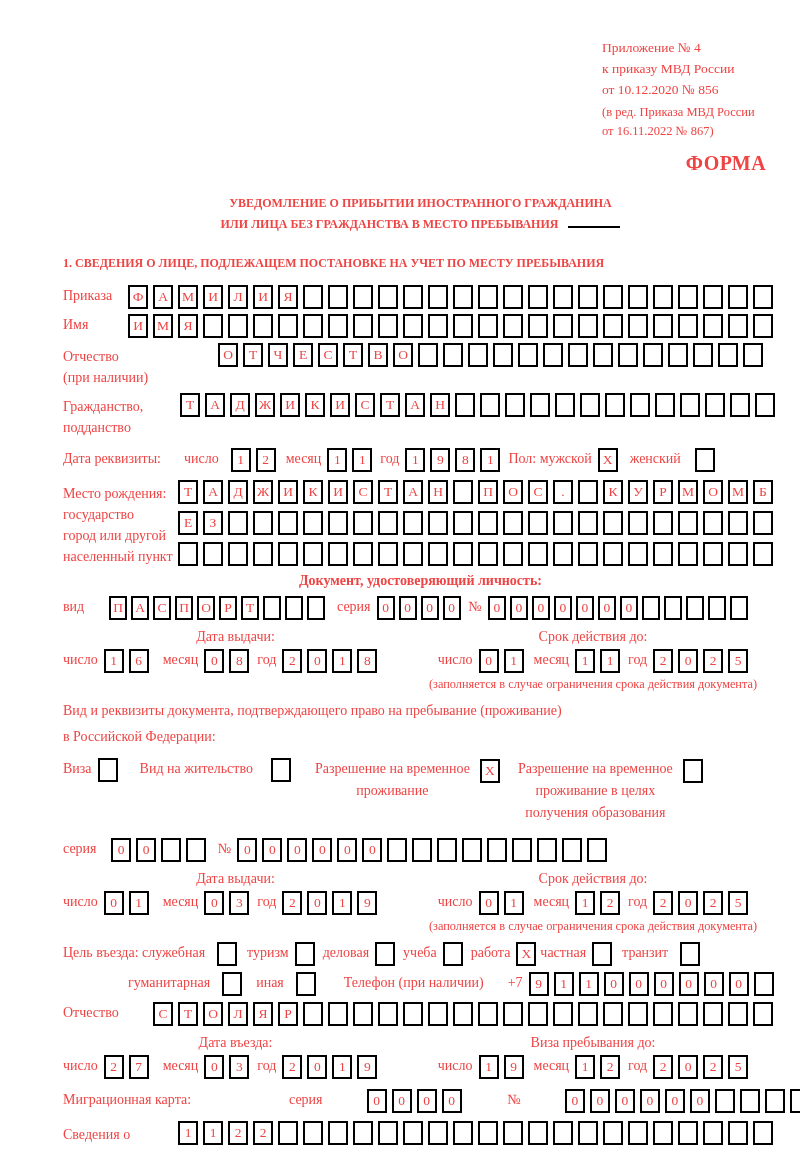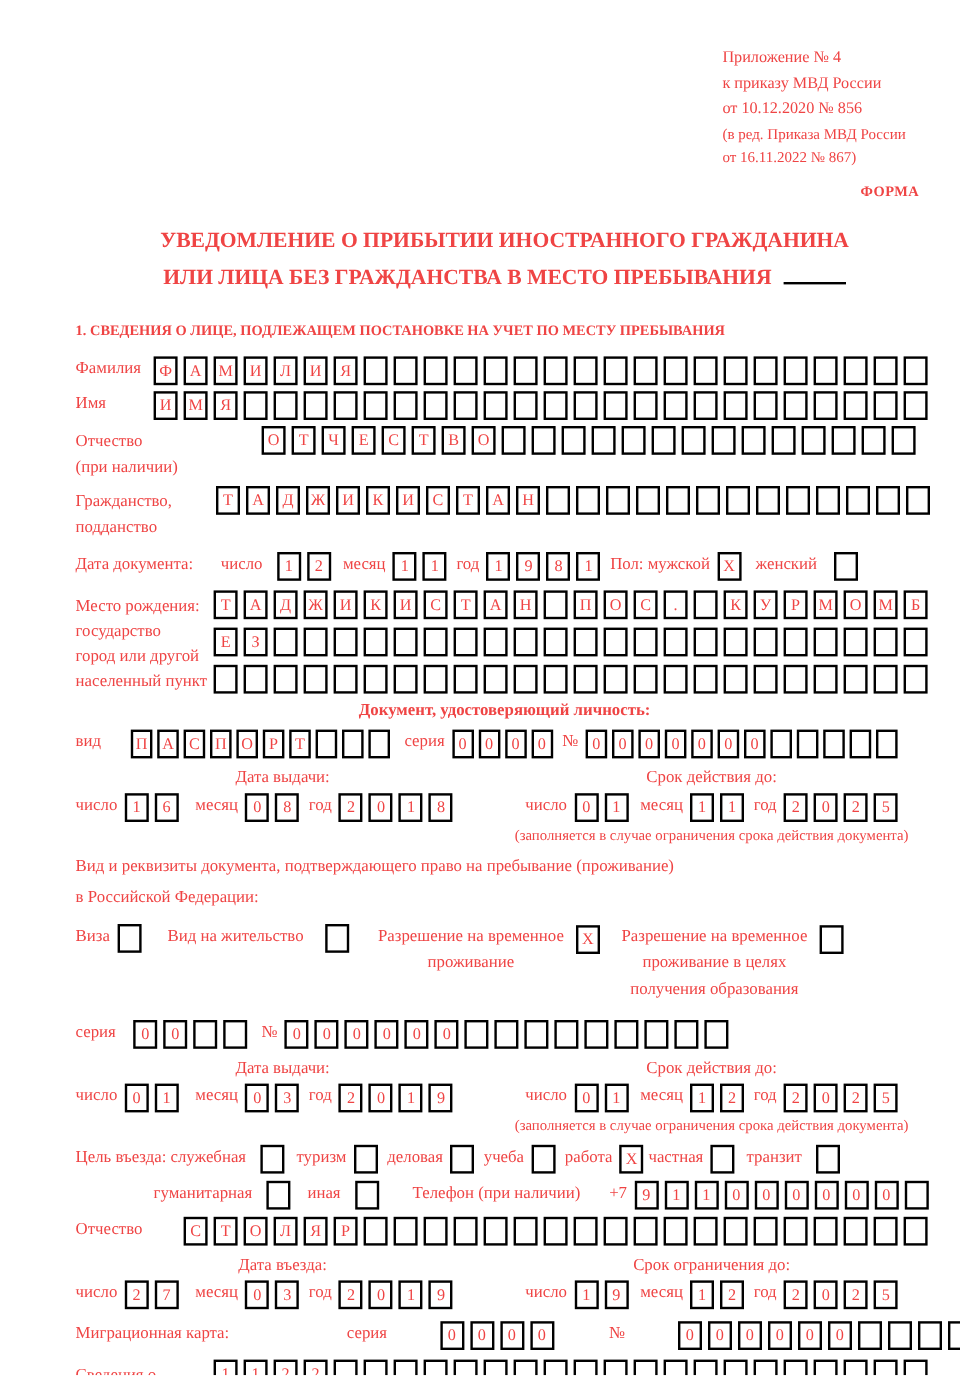--- a/index.html
+++ b/index.html
@@ -6,22 +6,22 @@
   .page{
     width:800px;height:1146px;box-sizing:border-box;
     padding:38px 22px 0 63px;
     background:#ffffff;color:#ef4444;
     font-family:"Liberation Serif","DejaVu Serif",serif;
     position:relative;overflow:hidden;
   }
   
   .appendix{margin-left:auto;width:176px;font-size:13.5px;line-height:1.55;white-space:nowrap;}
   .appendix .rev{font-size:12.5px;line-height:1.5;margin-top:2px;}
-  .forma{text-align:right;font-weight:bold;font-size:12px;margin:12px 12px 0 0;letter-spacing:.4px;}
-  .title{text-align:center;font-weight:bold;font-size:18px;line-height:1.7;margin-top:18px;}
+  .forma{text-align:right;font-weight:bold;font-size:20px;margin:12px 12px 0 0;letter-spacing:.4px;}
+  .title{text-align:center;font-weight:bold;font-size:12px;line-height:1.7;margin-top:18px;}
   .title-underline{display:inline-block;width:52px;border-bottom:2px solid #000;margin-left:10px;vertical-align:baseline;}
   .sec-heading{font-weight:bold;font-size:12px;margin:22px 0 14px 0;}
   
   .frow{display:flex;align-items:flex-start;margin-bottom:5px;}
   .flabel{font-size:14px;padding-top:3px;flex:none;}
   .flabel div{line-height:21px;}
   .w{font-size:14px;padding-top:3px;margin-right:6px;flex:none;}
   .cells{display:flex;flex:none;}
   .cell{
     box-sizing:border-box;width:20px;height:24px;border:2px solid #000;
@@ -73,21 +73,21 @@
   <div class="title">
     <div>УВЕДОМЛЕНИЕ О ПРИБЫТИИ ИНОСТРАННОГО ГРАЖДАНИНА</div>
     <div>
       <span>ИЛИ ЛИЦА БЕЗ ГРАЖДАНСТВА В МЕСТО ПРЕБЫВАНИЯ</span><span class="title-underline"></span>
     </div>
   </div>
 
   <div class="sec-heading">1. СВЕДЕНИЯ О ЛИЦЕ, ПОДЛЕЖАЩЕМ ПОСТАНОВКЕ НА УЧЕТ ПО МЕСТУ ПРЕБЫВАНИЯ</div>
 
   <div class="frow">
-    <div class="flabel lw-65">Фамилия</div>
+    <div class="flabel lw-65">Приказа</div>
     <div class="cells">
         <span class="cell">Ф</span>
         <span class="cell">А</span>
         <span class="cell">М</span>
         <span class="cell">И</span>
         <span class="cell">Л</span>
         <span class="cell">И</span>
         <span class="cell">Я</span>
         <span class="cell"></span>
         <span class="cell"></span>
@@ -201,21 +201,21 @@
         <span class="cell"></span>
         <span class="cell"></span>
         <span class="cell"></span>
         <span class="cell"></span>
         <span class="cell"></span>
         <span class="cell"></span>
       </div>
   </div>
 
   <div class="frow" style="margin-top:10px;">
-    <span class="w lw-115">Дата документа:</span>
+    <span class="w lw-115">Дата реквизиты:</span>
     <span class="w" style="margin-right:12px;">число</span>
     <div class="cells">
         <span class="cell">1</span>
         <span class="cell">2</span>
       </div>
     <span class="w" style="margin-left:10px;">месяц</span>
     <div class="cells">
         <span class="cell">1</span>
         <span class="cell">1</span>
       </div>
@@ -637,21 +637,21 @@
           <span class="w" style="margin-left:8px;">год</span>
           <div class="cells">
               <span class="cell">2</span>
               <span class="cell">0</span>
               <span class="cell">1</span>
               <span class="cell">9</span>
             </div>
         </div>
       </div>
       <div class="dp-right">
-        <div class="dp-head">Срок ограничения до:</div>
+        <div class="dp-head">Виза пребывания до:</div>
         <div class="dp-row" style="justify-content:center;">
           <span class="w">число</span>
           <div class="cells">
               <span class="cell">1</span>
               <span class="cell">9</span>
             </div>
           <span class="w" style="margin-left:10px;">месяц</span>
           <div class="cells">
               <span class="cell">1</span>
               <span class="cell">2</span>

